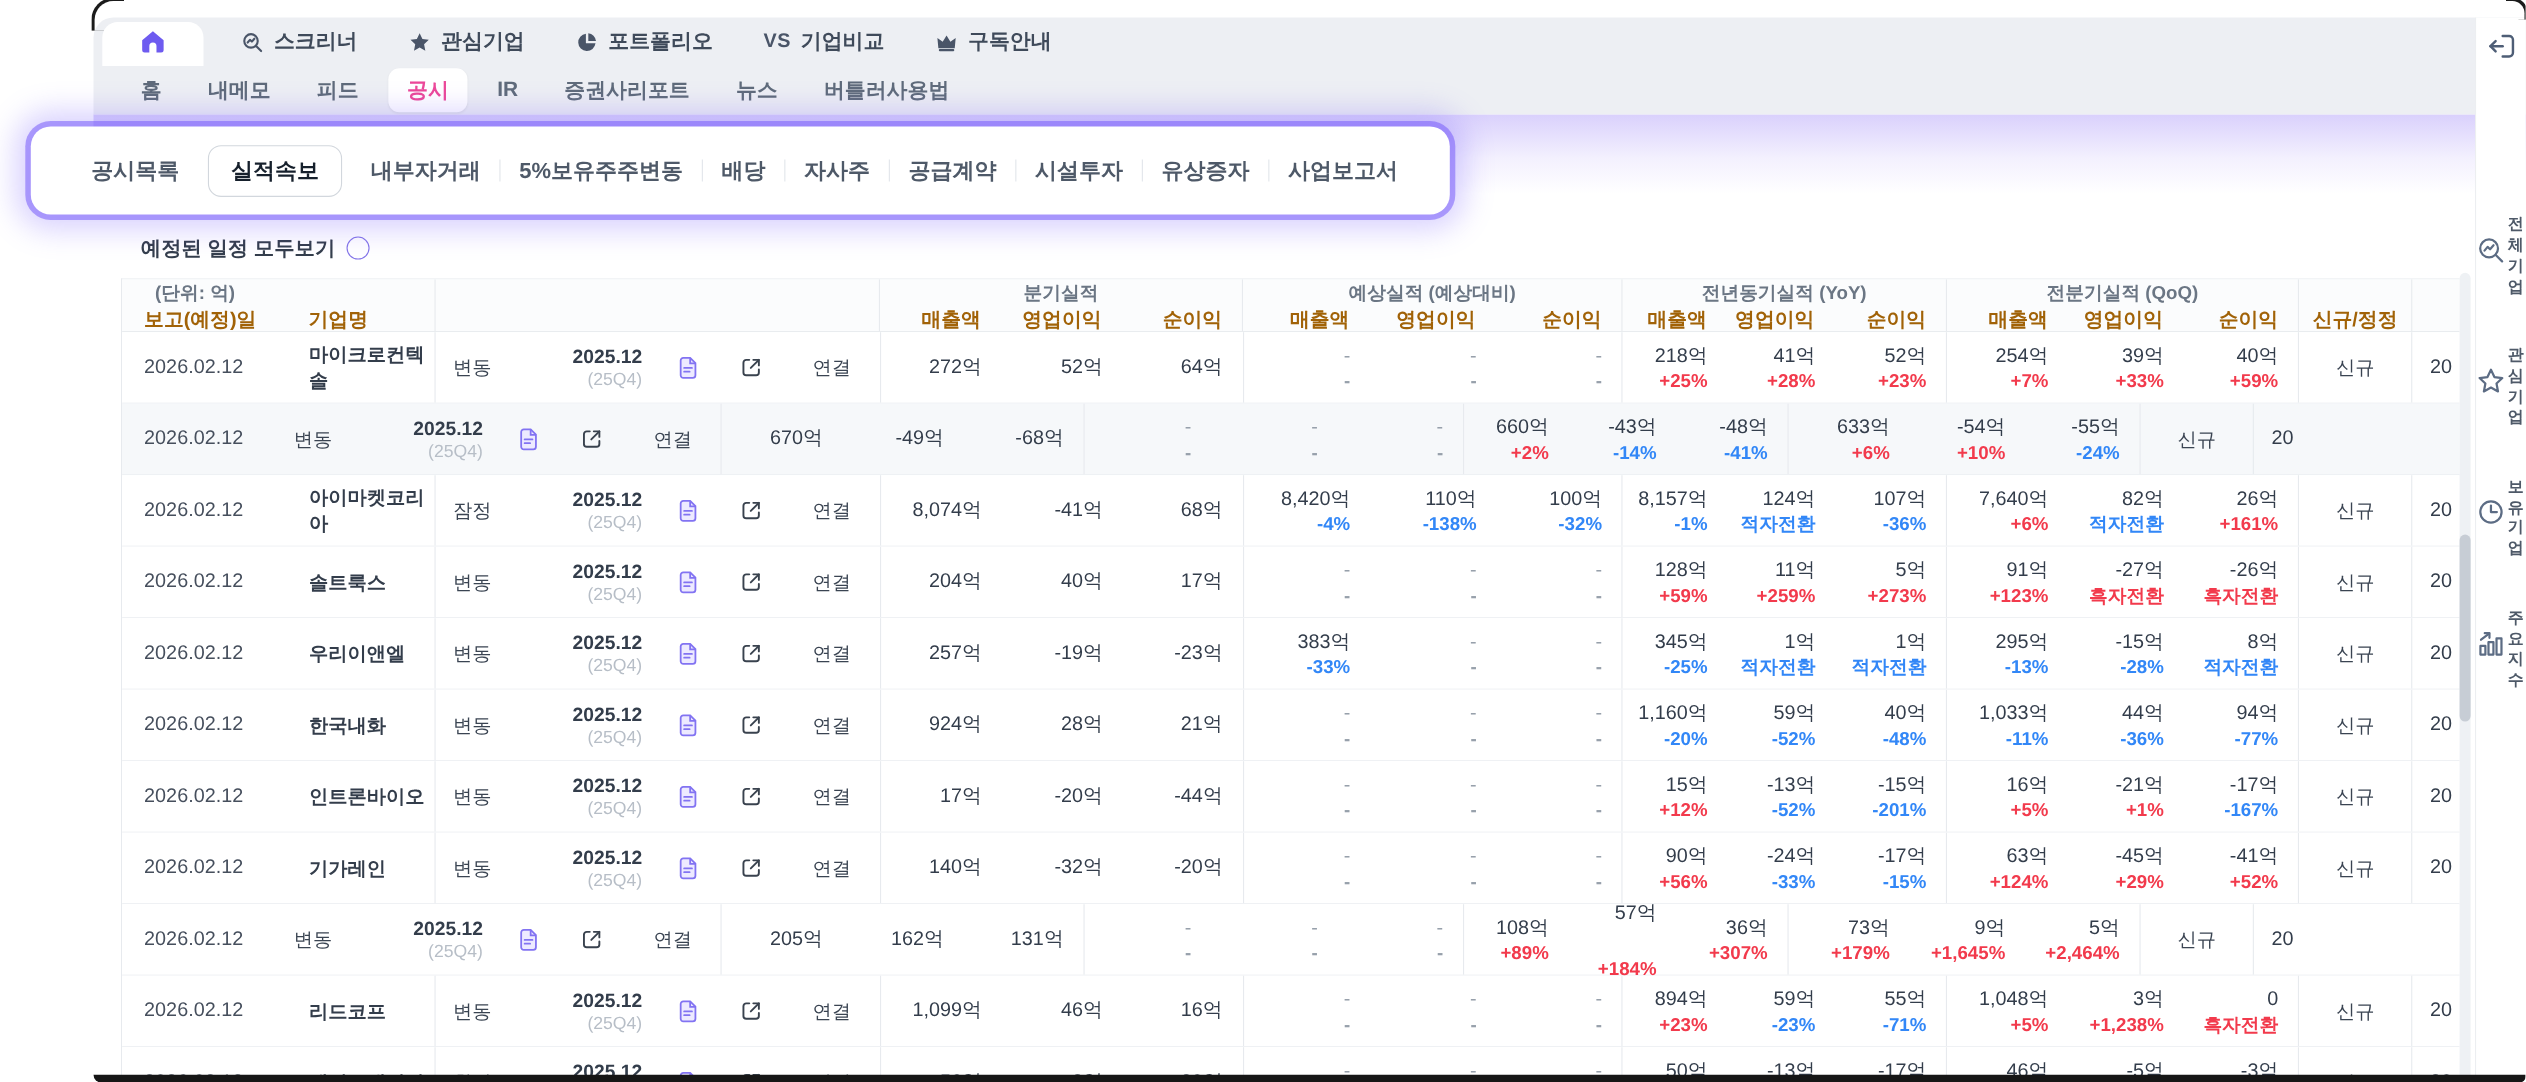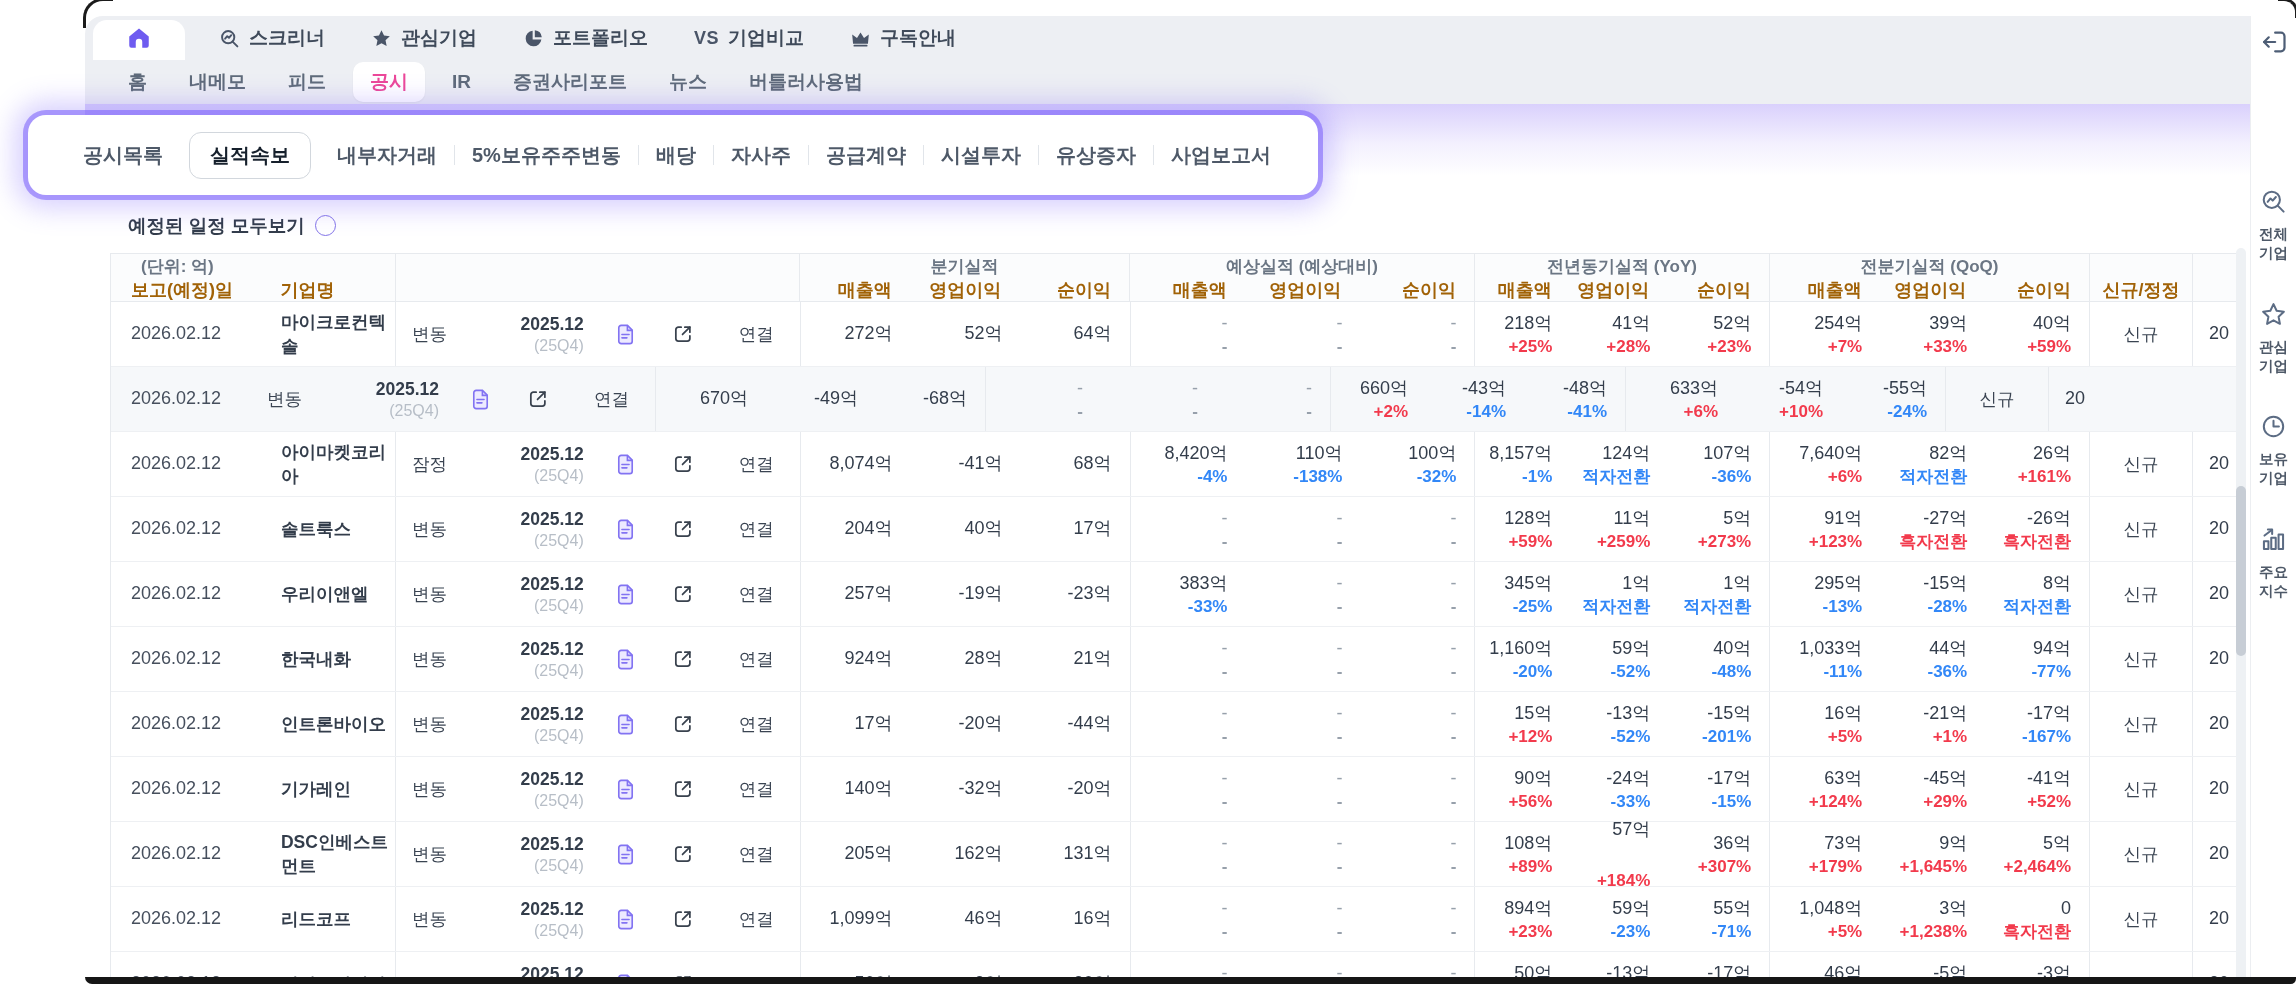--- a/index.html
+++ b/index.html
@@ -90,21 +90,21 @@
   
   .vtrack { position:absolute; left:2151px; top:232px; width:10px; height:744px;
             background:#eef1f4; border-radius:6px; z-index:3; }
   .vthumb { position:absolute; left:2151px; top:470px; width:10px; height:170px;
             background:#c7cdd5; border-radius:6px; z-index:4; cursor:pointer; }
 
   
   .rail { position:absolute; right:0; top:0; width:46px; height:978px; background:#fff;
           border-left:1px solid #eceef1; z-index:8; display:flex; flex-direction:column; align-items:center; }
   .rail .collapse { margin-top:12px; cursor:pointer; }
-  .rail-group { display:flex; flex-direction:column; align-items:center; margin-top:38px; cursor:pointer;justify-content:center; }
+  .rail-group { display:flex; align-items:center; margin-top:38px; cursor:pointer;justify-content:center; }
   .rail-group.first { margin-top:128px; }
   .rail-label { margin-top:6px; font-size:14.5px; font-weight:600; color:#4e5968;
                 line-height:1.3; text-align:center; white-space:pre-line; }
 </style>
 </head>
 <body>
 
 <div class="window">
   <div class="topbar">
     <div class="home-tab">
@@ -855,21 +855,20 @@
             </div>
             <div class="cell c-mid bR" style="width: 103px;">신규</div>
             <div class="cell c-extra" style="width: 167px;">
               <span class="v">20</span>
             </div>
           </div>
           <div class="trow">
             <div class="cell c-date" style="width: 140px;">
               <span class="v" style="font-size:18px;color:#464f5d;">2026.02.12</span>
             </div>
-            <div class="cell c-name bR" style="width: 145px;">DSC인베스트먼트</div>
             <div class="cell c-gubun" style="width: 105px;">변동</div>
             <div class="cell c-period" style="width: 97px;">
               <span class="pv">2025.12</span>
               <span class="pq">(25Q4)</span>
             </div>
             <div class="cell c-icon" style="width: 55px;">
               <svg width="23" height="23" viewBox="0 0 24 24">
                 <path d="M5 5 a2.5 2.5 0 0 1 2.5-2.5 H14 L19 7.5 V19 a2.5 2.5 0 0 1-2.5 2.5 h-9 A2.5 2.5 0 0 1 5 19 Z" fill="#edeaff" stroke="#8273f2" stroke-width="1.7"></path>
                 <path d="M14 2.8 V7.7 H18.8" fill="none" stroke="#8273f2" stroke-width="1.7"></path>
                 <path d="M8.3 12 H15.7 M8.3 15.5 H13.5" stroke="#8273f2" stroke-width="1.7" stroke-linecap="round"></path>

